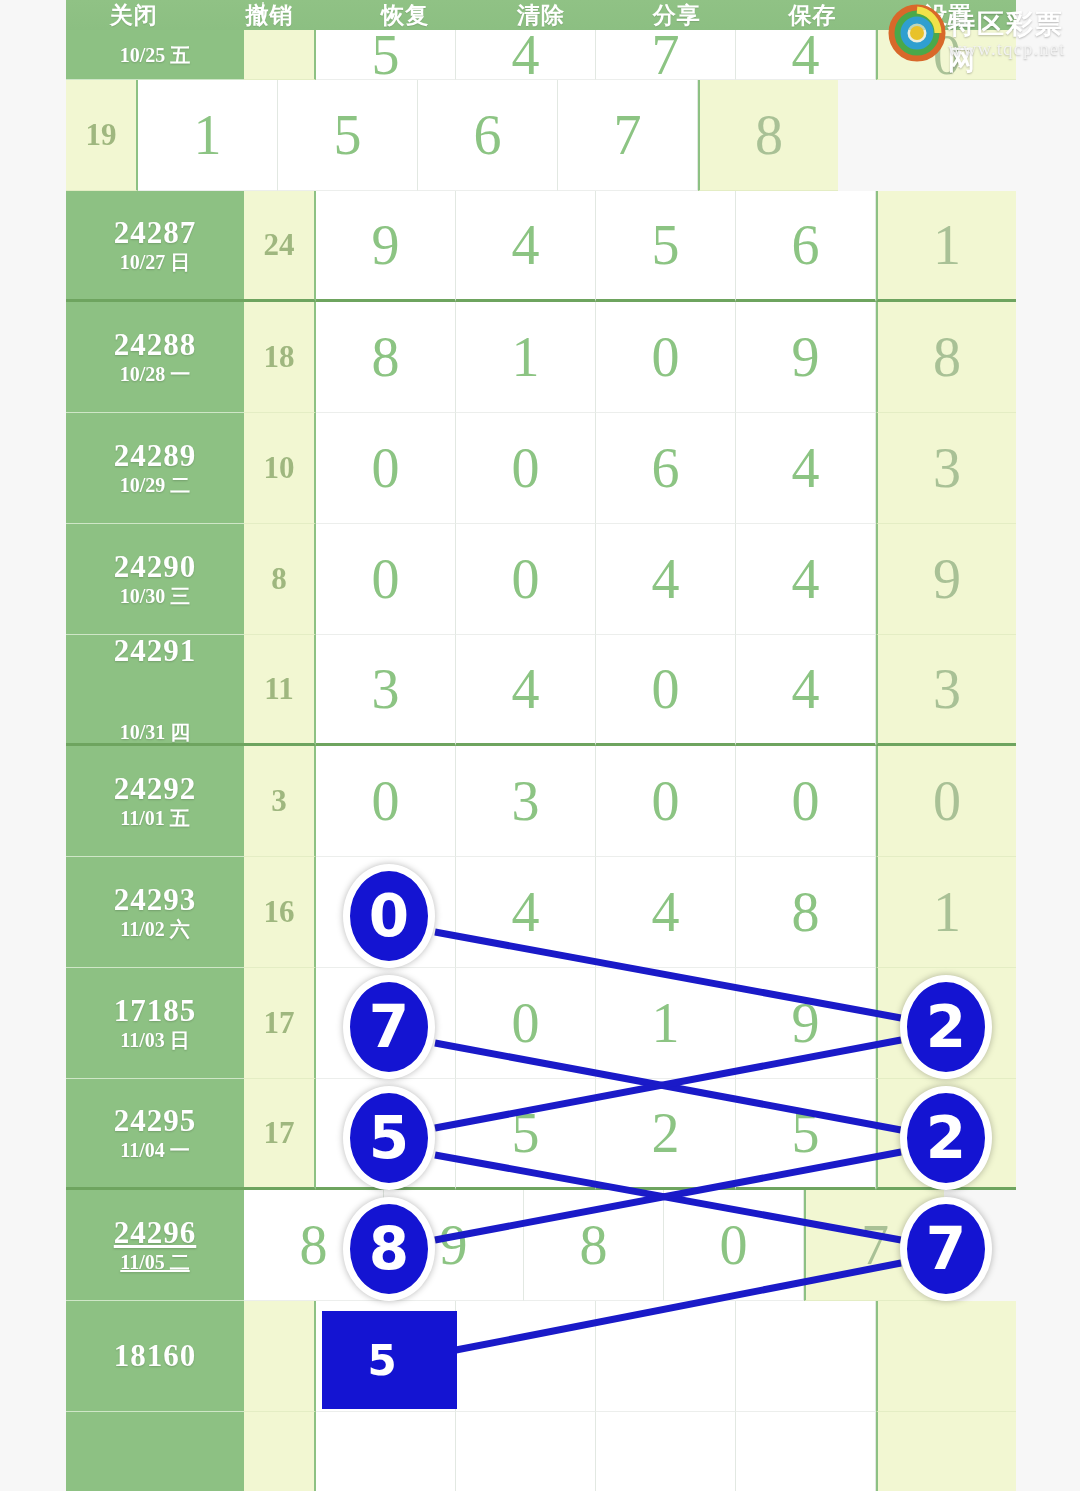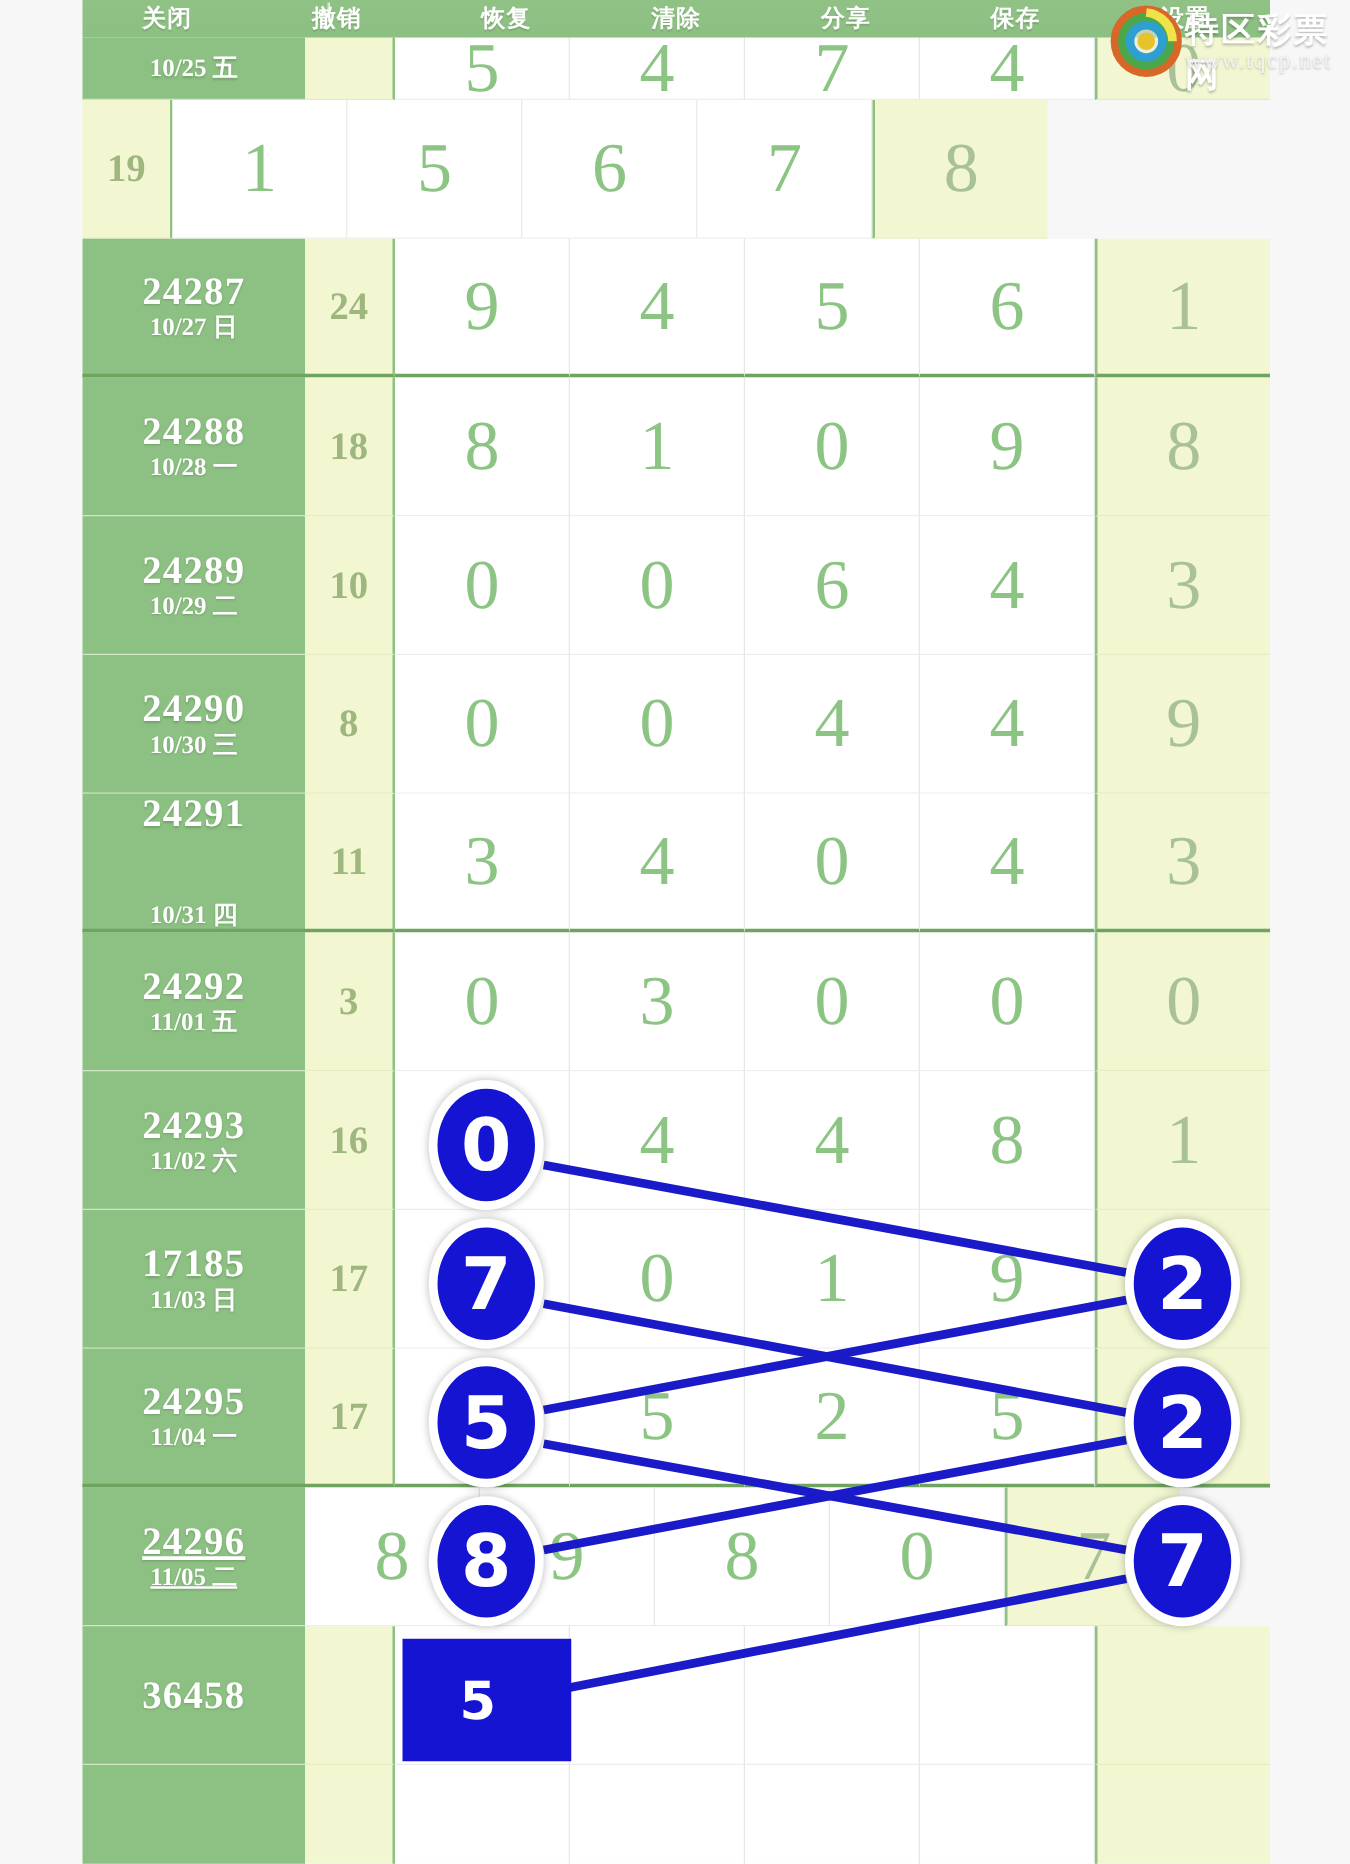--- a/index.html
+++ b/index.html
@@ -5,21 +5,21 @@
   html,body{margin:0;padding:0;background:#f7f7f7;}
   body{width:1080px;height:1491px;overflow:hidden;
        font-family:"Liberation Serif","DejaVu Serif",serif;}
 
   #app{position:relative;width:1080px;height:1491px;background:#f7f7f7;}
 
   
   .toolbar{position:absolute;left:66px;top:0;width:950px;height:30px;
            background:linear-gradient(180deg,#90c285 0%,#8cbf82 100%);
            display:flex;align-items:center;z-index:40;}
-  .tb-item{flex:1;text-align:center;color:#ffffff;font-size:19px;
+  .tb-item{flex:1;text-align:center;color:#ffffff;font-size:23px;
            font-family:"DejaVu Sans","Liberation Sans",sans-serif;
            font-weight:600;letter-spacing:1px;white-space:nowrap;
            text-shadow:0 1px 1px rgba(0,0,0,.12);}
   .tb-sep{position:absolute;left:196px;top:2px;width:2px;height:16px;
           background:rgba(255,255,255,.65);}
 
   
   .table{position:absolute;left:66px;top:30px;width:1036px;height:1461px;}
   .row{position:absolute;left:0;width:950px;display:flex;box-sizing:border-box;}
 
@@ -227,21 +227,21 @@
           <div class="dt">11/05 二</div>
         </div>
         <div class="c-dig" style="height: 111px;">8</div>
         <div class="c-dig" style="height: 111px;">9</div>
         <div class="c-dig" style="height: 111px;">8</div>
         <div class="c-dig" style="height: 111px;">0</div>
         <div class="c-last" style="height: 111px;">7</div>
       </div>
       <div class="row" style="top: 1271px; height: 111px;">
         <div class="c-issue" style="height: 111px;">
-          <div class="num">36458</div>
+          <div class="num">18160</div>
         </div>
         <div class="c-sum" style="height: 111px;"></div>
         <div class="c-dig" style="height: 111px;"></div>
         <div class="c-dig" style="height: 111px;"></div>
         <div class="c-dig" style="height: 111px;"></div>
         <div class="c-dig" style="height: 111px;"></div>
         <div class="c-last" style="height: 111px;"></div>
       </div>
       <div class="row" style="top: 1382px; height: 111px;">
         <div class="c-issue" style="height: 111px;"></div>

